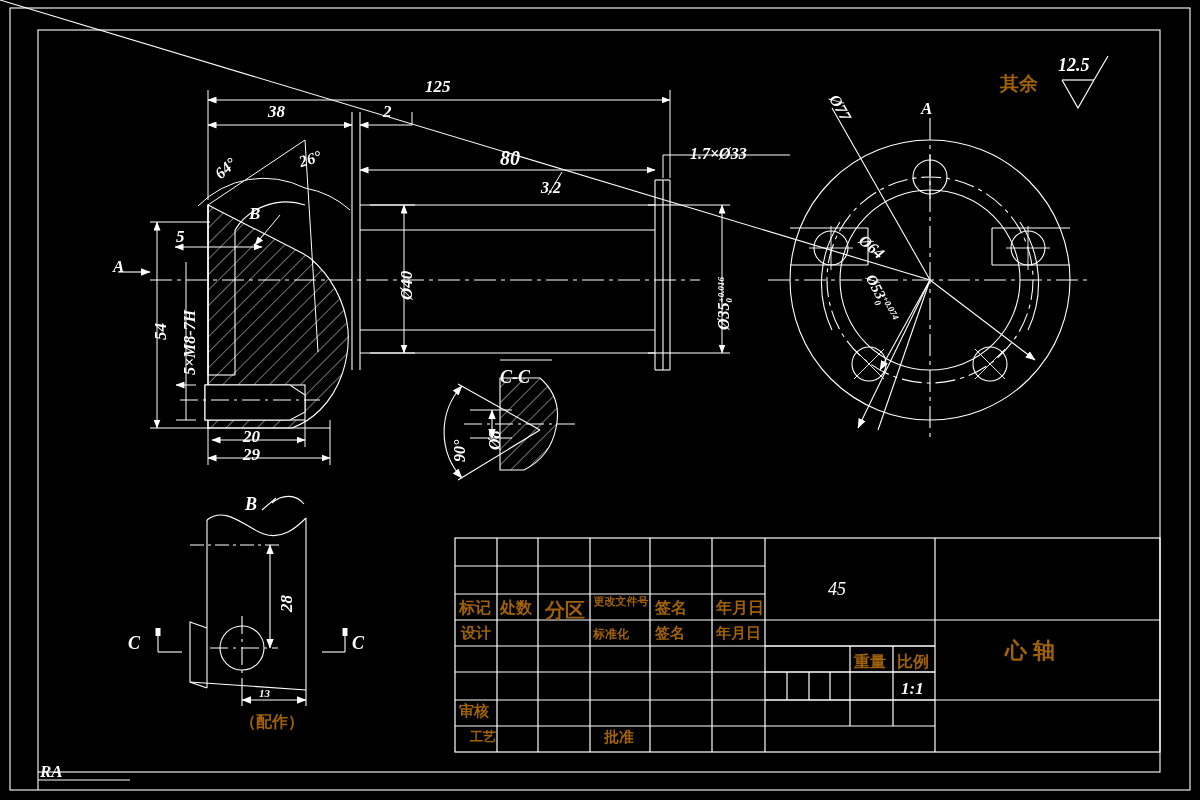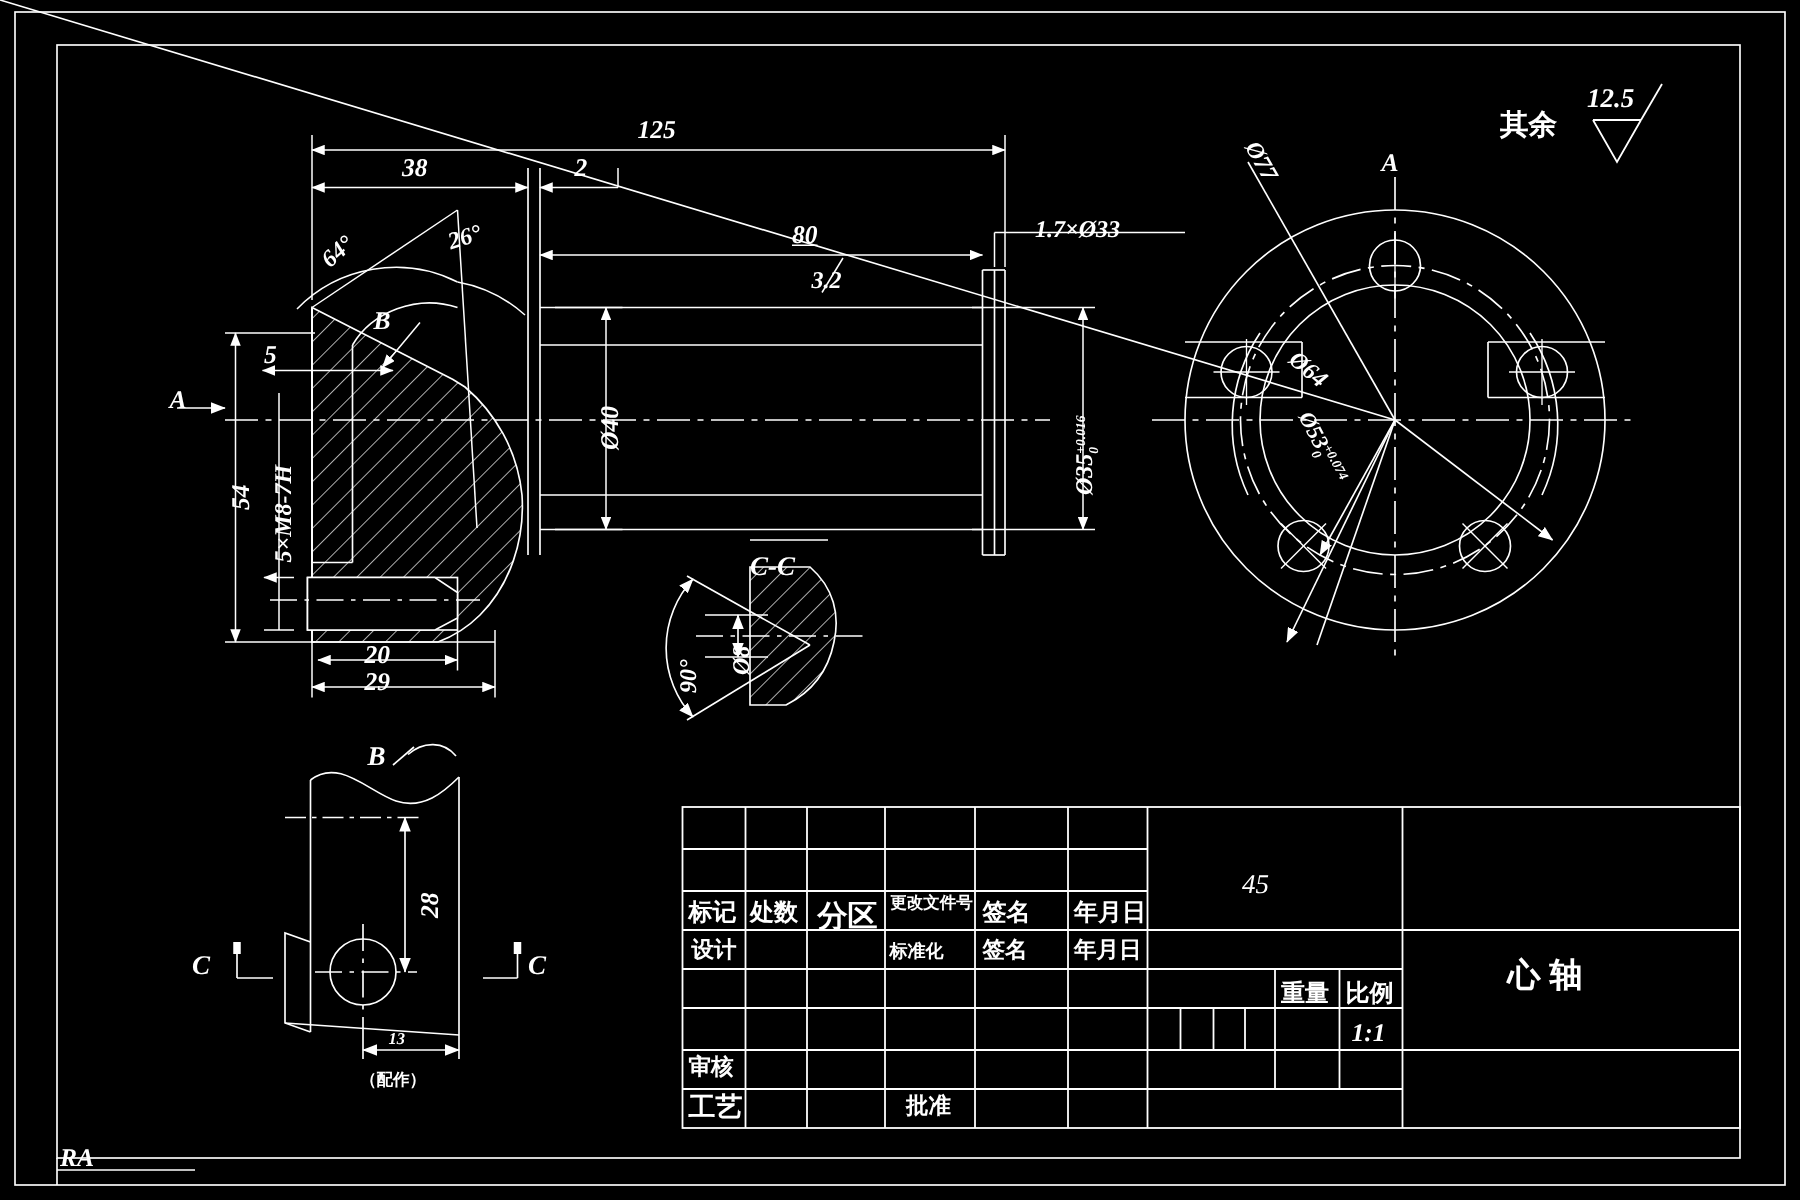--- a/index.html
+++ b/index.html
@@ -19,21 +19,21 @@
     position: absolute;
     color: #ffffff;
     font-family: "Liberation Serif", serif;
     font-style: italic;
     font-weight: bold;
     white-space: nowrap;
     line-height: 1;
   }
   .cn {
     position:absolute;
-    color:#ffffff;
+    color:#a16207;
     font-family:"DejaVu Sans", sans-serif;
     font-style:normal;
     font-weight:bold;
     white-space:nowrap;
     line-height:1;
   }
   .rot90  { transform: rotate(-90deg); transform-origin: 0 0; }
   .tol { display:inline-flex; flex-direction:column; font-size:9px; line-height:0.95; vertical-align:middle; }
 </style>
 </head>
@@ -285,21 +285,21 @@
       <line x1="830" y1="672" x2="830" y2="700"></line>
       <line x1="765" y1="700" x2="935" y2="700"></line>
       <line x1="935" y1="620" x2="1160" y2="620"></line>
       <line x1="935" y1="700" x2="1160" y2="700"></line>
     </g>
   </svg>
 
   <div class="lbl" style="left:425px; top:78px; font-size:17px;">125</div>
   <div class="lbl" style="left:268px; top:103px; font-size:17px;">38</div>
   <div class="lbl" style="left:383px; top:103px; font-size:17px;">2</div>
-  <div class="lbl" style="left:528px; top:148px; font-size:17px;text-decoration:underline;">80</div>
+  <div class="lbl" style="left:500px; top:148px; font-size:20px;">80</div>
   <div class="lbl" style="left:690px; top:146px; font-size:16px;">1.7×Ø33</div>
   <div class="lbl rot90" style="left:398px; top:300px; font-size:17px;">Ø40</div>
 
   <div class="lbl rot90" style="left:716px; top:330px; font-size:16px;">
     <span>Ø35</span><span class="tol">
         <span>+0.016</span>
         <span>0</span>
       </span>
   </div>
 
@@ -327,38 +327,38 @@
   <div class="cn" style="left:1000px; top:74px; font-size:19px;">其余</div>
   <div class="lbl" style="left:1058px; top:56px; font-size:18px;">12.5</div>
 
   <div class="lbl" style="left:500px; top:368px; font-size:18px;">C-C</div>
   <div class="lbl rot90" style="left:452px; top:462px; font-size:16px;">90°</div>
   <div class="lbl rot90" style="left:487px; top:450px; font-size:16px;">Ø8</div>
 
   <div class="lbl" style="left:245px; top:495px; font-size:18px;">B</div>
   <div class="lbl rot90" style="left:278px; top:612px; font-size:17px;">28</div>
   <div class="lbl" style="left:259px; top:688px; font-size:11px;">13</div>
-  <div class="cn" style="left:240px; top:714px; font-size:11px;">（配作）</div>
+  <div class="cn" style="left:240px; top:714px; font-size:16px;">（配作）</div>
   <div class="lbl" style="left:128px; top:634px; font-size:18px;">C</div>
   <div class="lbl" style="left:352px; top:634px; font-size:18px;">C</div>
 
   <div class="cn" style="left:459px; top:600px; font-size:16px;">标记</div>
   <div class="cn" style="left:500px; top:600px; font-size:16px;">处数</div>
   <div class="cn" style="left:545px; top:600px; font-size:20px;">分区</div>
   <div class="cn" style="left:592px; top:596px; font-size:11px; width:58px; white-space:normal; text-align:center; line-height:1.05;">更改文件号</div>
   <div class="cn" style="left:655px; top:600px; font-size:16px;">签名</div>
   <div class="cn" style="left:716px; top:600px; font-size:16px;">年月日</div>
 
   <div class="cn" style="left:461px; top:626px; font-size:15px;">设计</div>
   <div class="cn" style="left:593px; top:628px; font-size:12px;">标准化</div>
   <div class="cn" style="left:655px; top:626px; font-size:15px;">签名</div>
   <div class="cn" style="left:716px; top:626px; font-size:15px;">年月日</div>
 
   <div class="cn" style="left:459px; top:704px; font-size:15px;">审核</div>
-  <div class="cn" style="left:459px; top:730px; font-size:18px;">工艺</div>
+  <div class="cn" style="left:470px; top:730px; font-size:13px;">工艺</div>
   <div class="cn" style="left:604px; top:730px; font-size:15px;">批准</div>
 
   <div class="lbl" style="left:828px; top:580px; font-size:18px; font-weight:normal;">45</div>
   <div class="cn" style="left:854px; top:654px; font-size:16px;">重量</div>
   <div class="cn" style="left:897px; top:654px; font-size:16px;">比例</div>
   <div class="lbl" style="left:901px; top:680px; font-size:17px;">1:1</div>
   <div class="cn" style="left:1005px; top:640px; font-size:22px; letter-spacing:6px;">心轴</div>
 
   <div class="lbl" style="left:40px; top:763px; font-size:17px;">RA</div>
 

